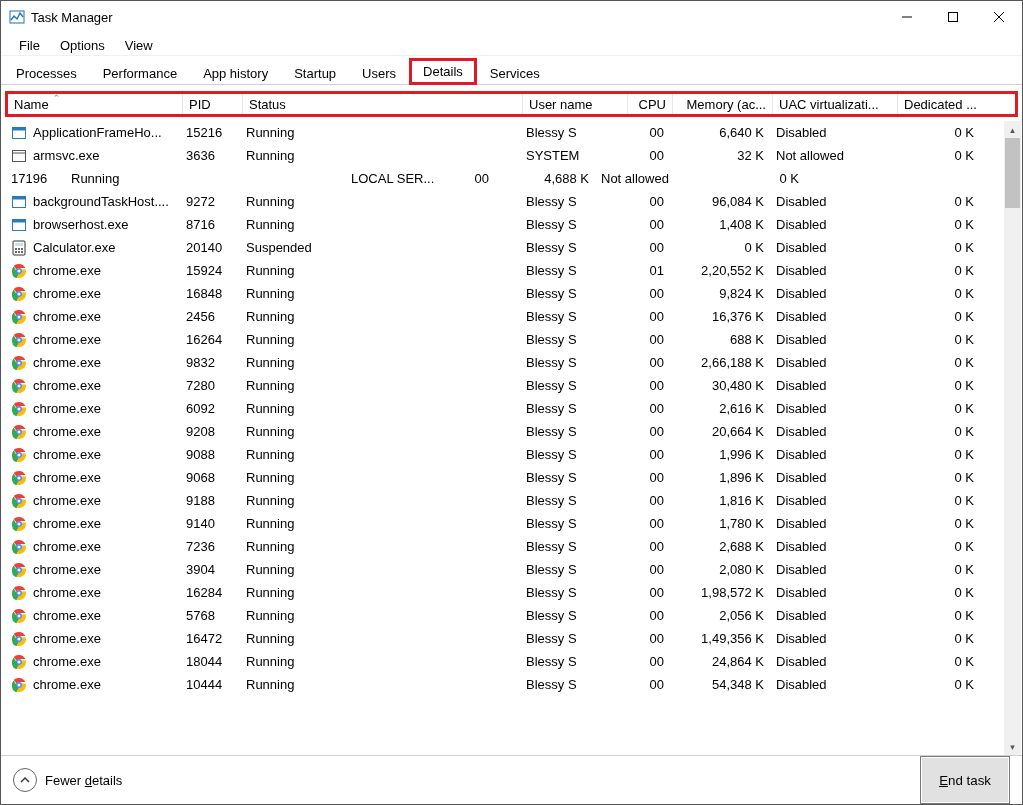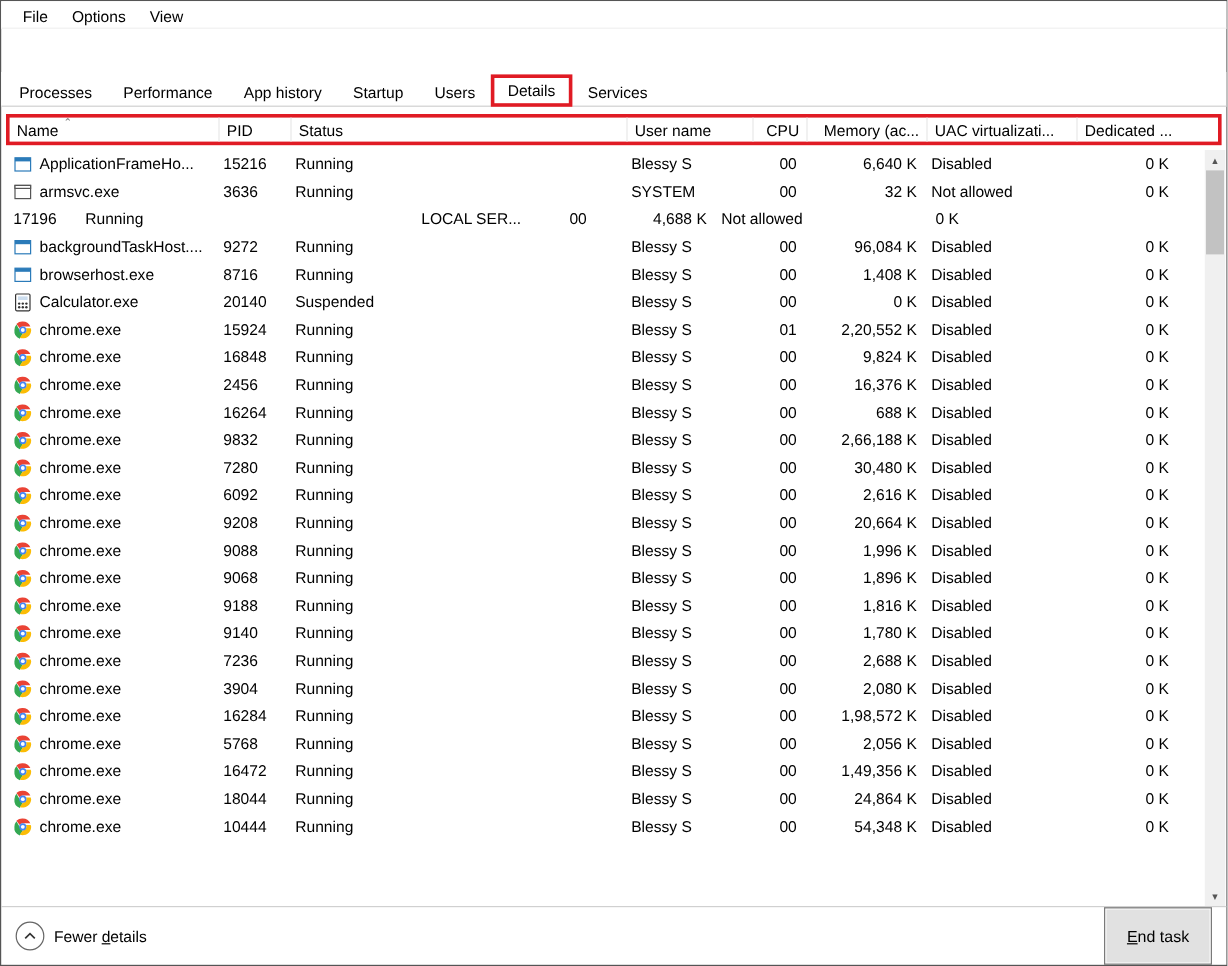--- a/index.html
+++ b/index.html
@@ -8,21 +8,21 @@
   .titlebar{height:32px;display:flex;align-items:center;padding-left:8px;background:#fff;}
   .titlebar .title-icon{width:16px;height:16px;margin-right:6px;}
   .titlebar .title-text{flex:0 0 auto;}
   .titlebar .spacer{flex:1;}
   .winbtn{width:46px;height:32px;display:flex;align-items:center;justify-content:center;}
   .winbtn svg{stroke:#000;}
   
   .menubar{height:22px;display:flex;align-items:flex-end;padding-left:8px;background:#fff;border-bottom:1px solid #f0f0f0;}
   .menubar .menuitem{padding:2px 10px;}
   
-  .tabstrip{height:28px;display:flex;align-items:flex-end;padding-left:2px;background:#fff;border-bottom:1px solid #d0d0d0;margin-top:36px;}
+  .tabstrip{height:28px;display:flex;align-items:flex-end;padding-left:2px;background:#fff;border-bottom:1px solid #d0d0d0;}
   .tab{padding:4px 12px;border:1px solid transparent;border-bottom:none;position:relative;top:1px;background:#f4f4f4;border-color:#e0e0e0;margin-right:0;}
   .tab.plain{background:none;border-color:transparent;}
   .tab.active{background:#fff;border-color:#d0d0d0;border-bottom:1px solid #fff;}
   .tab.highlight{border:3px solid #e01b24;padding:3px 11px;background:#fff;}
   
   .table-area{flex:1;overflow:hidden;position:relative;}
   .header-row{display:flex;height:26px;align-items:center;box-sizing:border-box;border:3px solid #e01b24;margin:6px 4px 0 4px;}
   .header-cell{box-sizing:border-box;padding:0 6px;white-space:nowrap;overflow:hidden;text-overflow:ellipsis;border-right:1px solid #e8e8e8;height:100%;display:flex;align-items:center;}
   .header-cell.right{justify-content:flex-end;}
   .sort-caret{font-size:9px;color:#888;margin-left:4px;position:relative;top:-6px;}
@@ -50,20 +50,46 @@
   .circle-up{width:22px;height:22px;border:1px solid #666;border-radius:50%;display:flex;align-items:center;justify-content:center;}
   .footer .spacer{flex:1;}
   .endtask{padding:0 18px;border:1px solid #7a7a7a;background:#e1e1e1;box-shadow:inset 0 0 0 1px #fff;}
   u.ul{text-decoration:underline;}
 </style>
 </head>
 <body>
 
 <div class="window">
 
+  <div class="titlebar">
+    <span class="title-icon">
+      <svg width="16" height="16" viewBox="0 0 16 16">
+          <rect x="1" y="2" width="14" height="12" fill="#fff" stroke="#1a6fb5"></rect>
+          <polyline points="2,11 5,7 8,10 11,4 14,8" fill="none" stroke="#1a6fb5" stroke-width="1.3"></polyline>
+        </svg>
+    </span>
+    <span class="title-text">Task Manager</span>
+    <span class="spacer"></span>
+    <div class="winbtn">
+        <svg width="10" height="10">
+          <line x1="0" y1="5" x2="10" y2="5" stroke-width="1"></line>
+        </svg>
+      </div>
+    <div class="winbtn">
+        <svg width="10" height="10">
+          <rect x="0.5" y="0.5" width="9" height="9" fill="none" stroke-width="1"></rect>
+        </svg>
+      </div>
+    <div class="winbtn">
+        <svg width="10" height="10">
+          <line x1="0" y1="0" x2="10" y2="10" stroke-width="1"></line>
+          <line x1="10" y1="0" x2="0" y2="10" stroke-width="1"></line>
+        </svg>
+      </div>
+  </div>
 
   <div class="menubar">
     <span class="menuitem">File</span>
     <span class="menuitem">Options</span>
     <span class="menuitem">View</span>
   </div>
 
   <div class="tabstrip">
     <span class="tab plain">Processes</span>
     <span class="tab plain">Performance</span>

